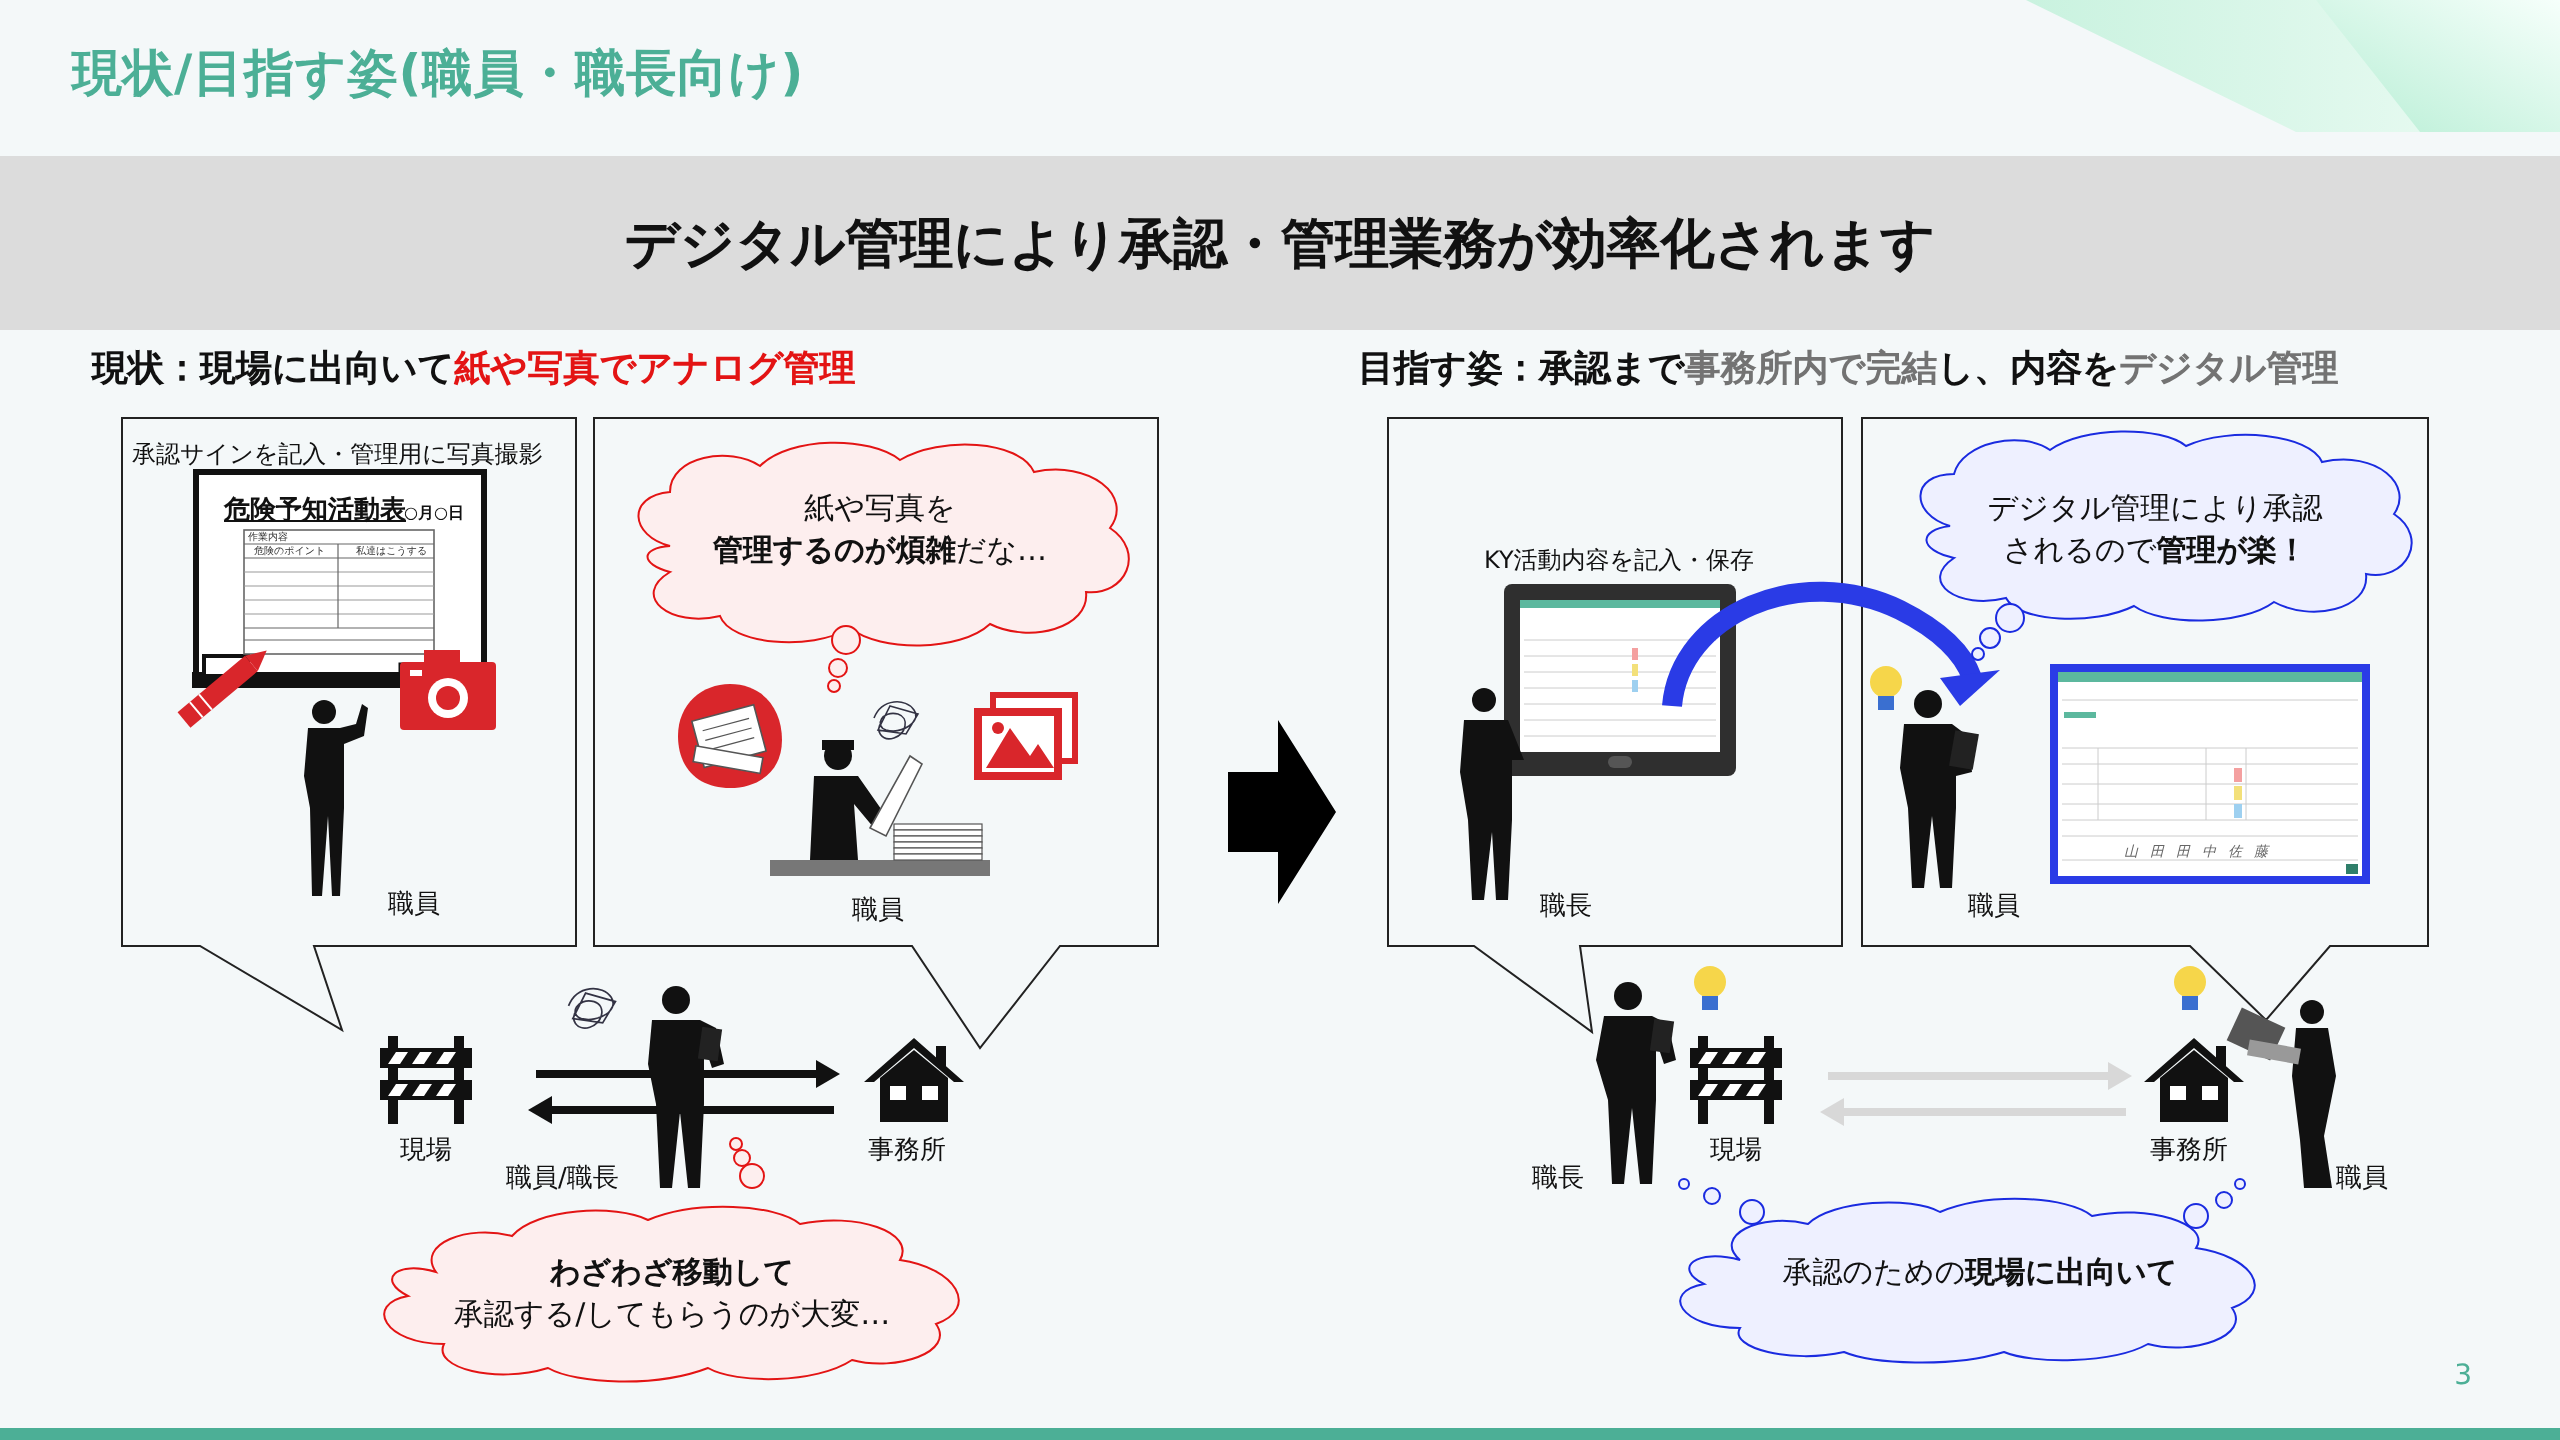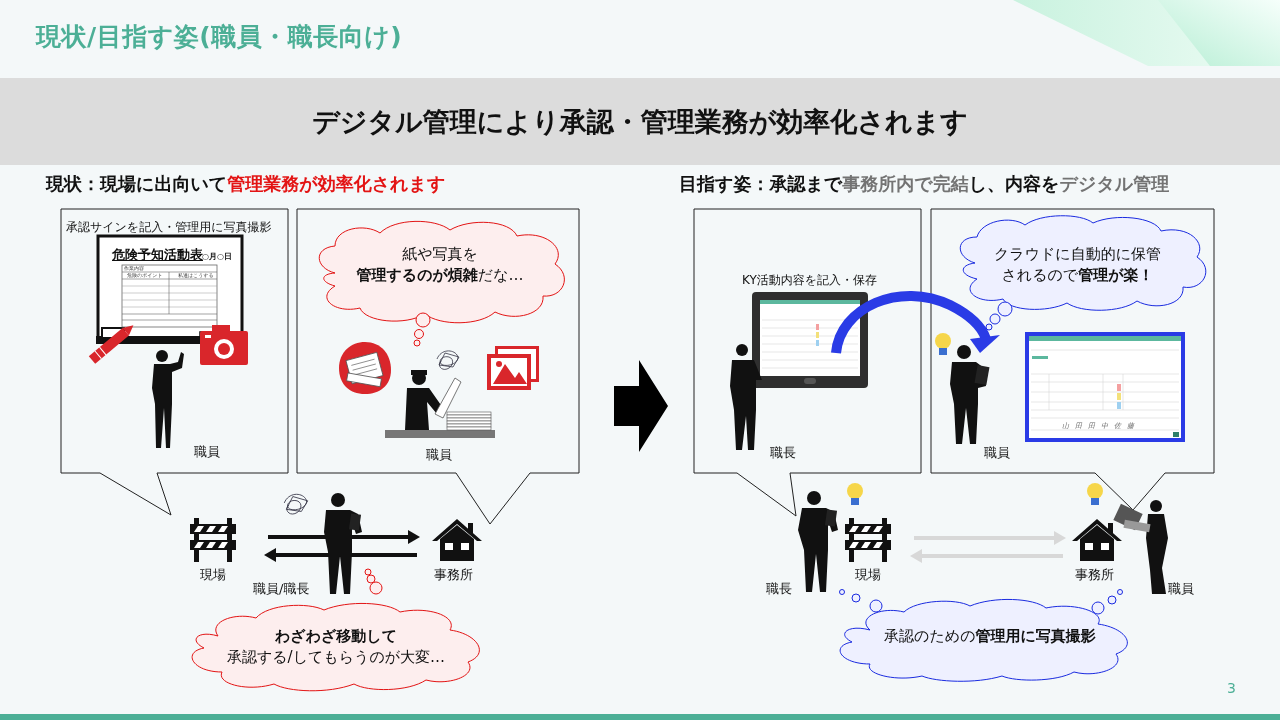--- a/index.html
+++ b/index.html
@@ -38,21 +38,21 @@
   <polygon points="1158,0 1280,0 1280,66 1210,66" fill="url(#g2)"></polygon>
 </svg>
 
 <div class="slide-title">現状/目指す姿(職員・職長向け)</div>
 
 <div class="banner">
   <span>デジタル管理により承認・管理業務が効率化されます</span>
 </div>
 
 <div class="sec-head" style="left:46px;">
-  <span>現状：現場に出向いて</span><span class="red">管理業務が効率化されます</span>
+  <span>現状：現場に出向いて</span><span class="red">紙や写真でアナログ管理</span>
 </div>
 <div class="sec-head" style="left:679px;">
   <span>目指す姿：承認まで</span><span class="blue">事務所内で完結</span><span>し、内容を</span><span class="blue">デジタル管理</span>
 </div>
 
 <svg class="abs" style="left:0;top:0;" width="1280" height="720">
 
   <path d="M61,209 H288 V473 H157 L171,515 L100,473 H61 Z" fill="#f4f8f9" stroke="#222" stroke-width="1"></path>
 
   <path d="M297,209 H579 V473 H530 L490,524 L456,473 H297 Z" fill="#f4f8f9" stroke="#222" stroke-width="1"></path>
@@ -248,21 +248,21 @@
   <polygon points="140,52 170,48 150,66" fill="#2a3be6"></polygon>
 </svg>
 
 <svg class="abs" style="left:945px;top:213px;" width="270" height="120" viewBox="0 0 270 120">
   <path d="M30,50 C10,44 10,24 32,24 C36,8 66,2 80,12 C96,0 136,0 148,10 C170,0 210,4 216,18 C244,12 262,30 252,44 C270,56 258,78 238,74 C240,92 210,98 192,88 C176,100 136,100 122,90 C102,100 64,98 58,86 C34,92 14,78 32,66 C14,62 14,52 30,50 Z" fill="#eef0ff" stroke="#1a2be0" stroke-width="1"></path>
   <circle cx="60" cy="96" r="7" fill="#eef0ff" stroke="#1a2be0" stroke-width="1"></circle>
   <circle cx="50" cy="106" r="5" fill="#eef0ff" stroke="#1a2be0" stroke-width="1"></circle>
   <circle cx="44" cy="114" r="3" fill="#eef0ff" stroke="#1a2be0" stroke-width="1"></circle>
 </svg>
 <div class="cloud-text" style="left:960px;top:244px;width:235px;">
-  <div>クラウドに自動的に保管</div>
+  <div>デジタル管理により承認</div>
   <div><span>されるので</span><b>管理が楽！</b></div>
 </div>
 
 <svg class="abs" style="left:934px;top:332px;" width="18" height="26" viewBox="0 0 18 26">
   <circle cx="9" cy="9" r="8" fill="#f6d64a"></circle>
   <rect x="5" y="16" width="8" height="7" fill="#3a6fd0"></rect>
 </svg>
 
 <svg class="abs" style="left:948px;top:344px;" width="46" height="104" viewBox="0 0 46 104">
   <circle cx="16" cy="8" r="7" fill="#111"></circle>
@@ -356,17 +356,17 @@
 <svg class="abs" style="left:820px;top:582px;" width="420" height="100" viewBox="0 0 420 100">
   <circle cx="22" cy="10" r="2.5" fill="#eef0ff" stroke="#1a2be0" stroke-width="1"></circle>
   <circle cx="36" cy="16" r="4" fill="#eef0ff" stroke="#1a2be0" stroke-width="1"></circle>
   <circle cx="56" cy="24" r="6" fill="#eef0ff" stroke="#1a2be0" stroke-width="1"></circle>
   <circle cx="300" cy="10" r="2.5" fill="#eef0ff" stroke="#1a2be0" stroke-width="1"></circle>
   <circle cx="292" cy="18" r="4" fill="#eef0ff" stroke="#1a2be0" stroke-width="1"></circle>
   <circle cx="278" cy="26" r="6" fill="#eef0ff" stroke="#1a2be0" stroke-width="1"></circle>
   <path d="M50,48 C36,36 60,24 84,30 C96,18 136,16 150,24 C174,14 214,16 226,26 C254,20 286,30 278,42 C306,46 318,64 296,72 C306,86 276,96 254,90 C236,100 196,100 182,94 C156,102 116,100 102,94 C76,100 44,92 50,82 C20,82 10,64 32,60 C16,52 28,42 50,48 Z" fill="#eef0ff" stroke="#1a2be0" stroke-width="1"></path>
 </svg>
 <div class="cloud-text" style="left:850px;top:626px;width:280px;">
-  <div><span>承認のための</span><b>管理用に写真撮影</b></div>
+  <div><span>承認のための</span><b>現場に出向いて</b></div>
 </div>
 
 <div class="page-num">3</div>
 <div class="footer-bar"></div>
 
 </body></html>

